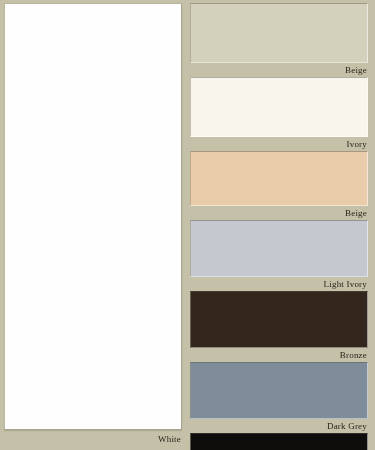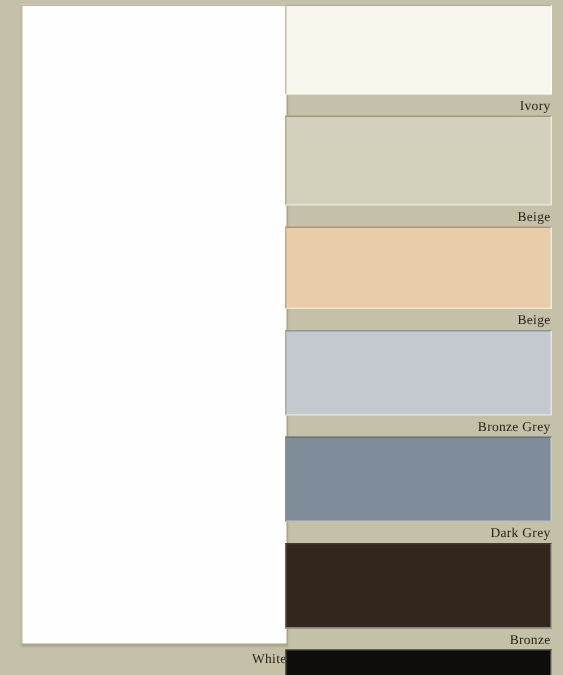--- a/index.html
+++ b/index.html
@@ -21,21 +21,21 @@
     position: absolute;
     inset: 0;
     width: 375px;
     height: 450px;
     background: #c5c1a8;
   }
 
   
   .left-column {
     position: absolute;
-    left: 14px;
+    left: 4px;
     top: 3px;
     width: 178px;
     height: 444px;
   }
 
   .white-swatch {
     position: absolute;
     left: 0;
     top: 0;
     width: 178px;
@@ -106,53 +106,53 @@
 
   <div class="left-column">
     <div class="white-swatch"></div>
     <div class="white-label-row">
       <span class="swatch-label">White</span>
     </div>
   </div>
 
   <div class="right-column" id="right-column">
       <div class="swatch-block">
+        <div class="swatch-chip" style="height: 60px; background: rgb(211, 208, 187);"></div>
+        <div class="swatch-label-row">
+          <span class="swatch-label">Beige</span>
+        </div>
+      </div>
+      <div class="swatch-block">
         <div class="swatch-chip" style="height: 60px; background: rgb(247, 245, 236);"></div>
         <div class="swatch-label-row">
           <span class="swatch-label">Ivory</span>
-        </div>
-      </div>
-      <div class="swatch-block">
-        <div class="swatch-chip" style="height: 60px; background: rgb(211, 208, 187);"></div>
-        <div class="swatch-label-row">
-          <span class="swatch-label">Beige</span>
         </div>
       </div>
       <div class="swatch-block">
         <div class="swatch-chip" style="height: 55px; background: rgb(233, 205, 171);"></div>
         <div class="swatch-label-row">
           <span class="swatch-label">Beige</span>
         </div>
       </div>
       <div class="swatch-block">
         <div class="swatch-chip" style="height: 57px; background: rgb(195, 201, 206);"></div>
         <div class="swatch-label-row">
-          <span class="swatch-label">Bronze Grey</span>
+          <span class="swatch-label">Light Ivory</span>
+        </div>
+      </div>
+      <div class="swatch-block">
+        <div class="swatch-chip" style="height: 57px; background: rgb(51, 38, 28);"></div>
+        <div class="swatch-label-row">
+          <span class="swatch-label">Bronze</span>
         </div>
       </div>
       <div class="swatch-block">
         <div class="swatch-chip" style="height: 57px; background: rgb(126, 141, 153);"></div>
         <div class="swatch-label-row">
           <span class="swatch-label">Dark Grey</span>
-        </div>
-      </div>
-      <div class="swatch-block">
-        <div class="swatch-chip" style="height: 57px; background: rgb(51, 38, 28);"></div>
-        <div class="swatch-label-row">
-          <span class="swatch-label">Bronze</span>
         </div>
       </div>
       <div class="swatch-block">
         <div class="swatch-chip" style="height: 57px; background: rgb(14, 13, 12);"></div>
       </div>
     </div>
 
 </div>
 
 </body></html>

